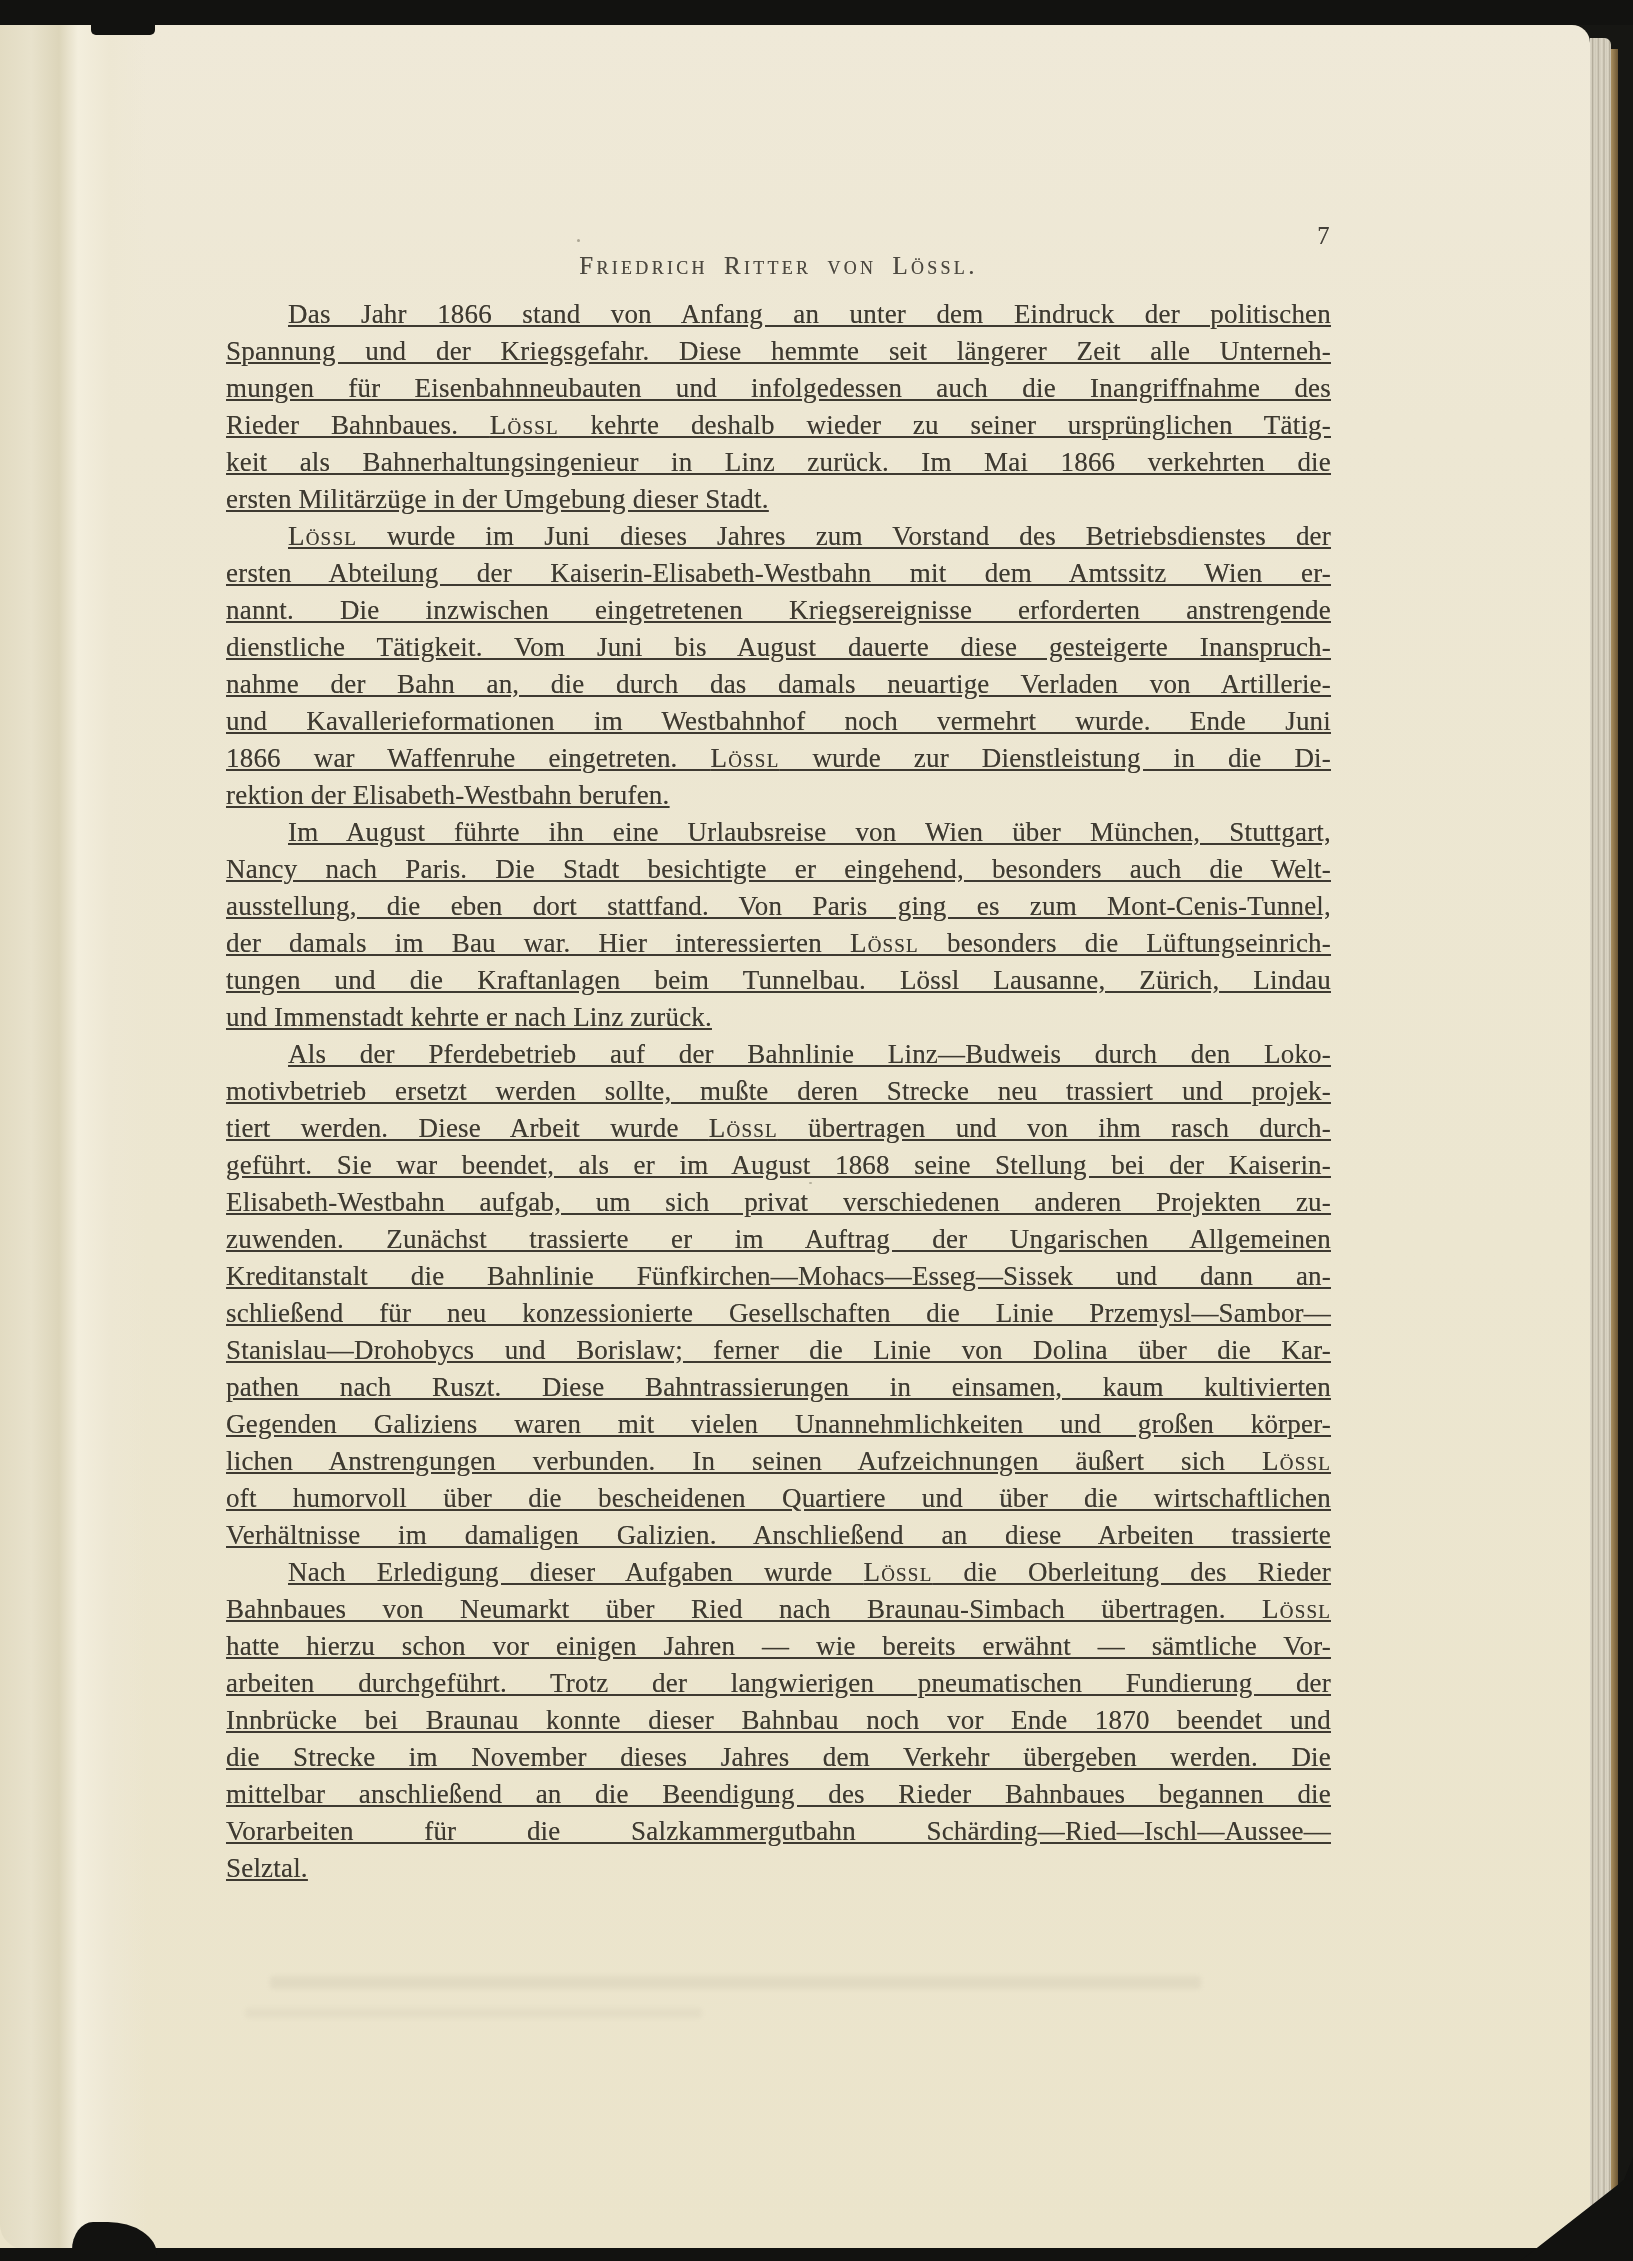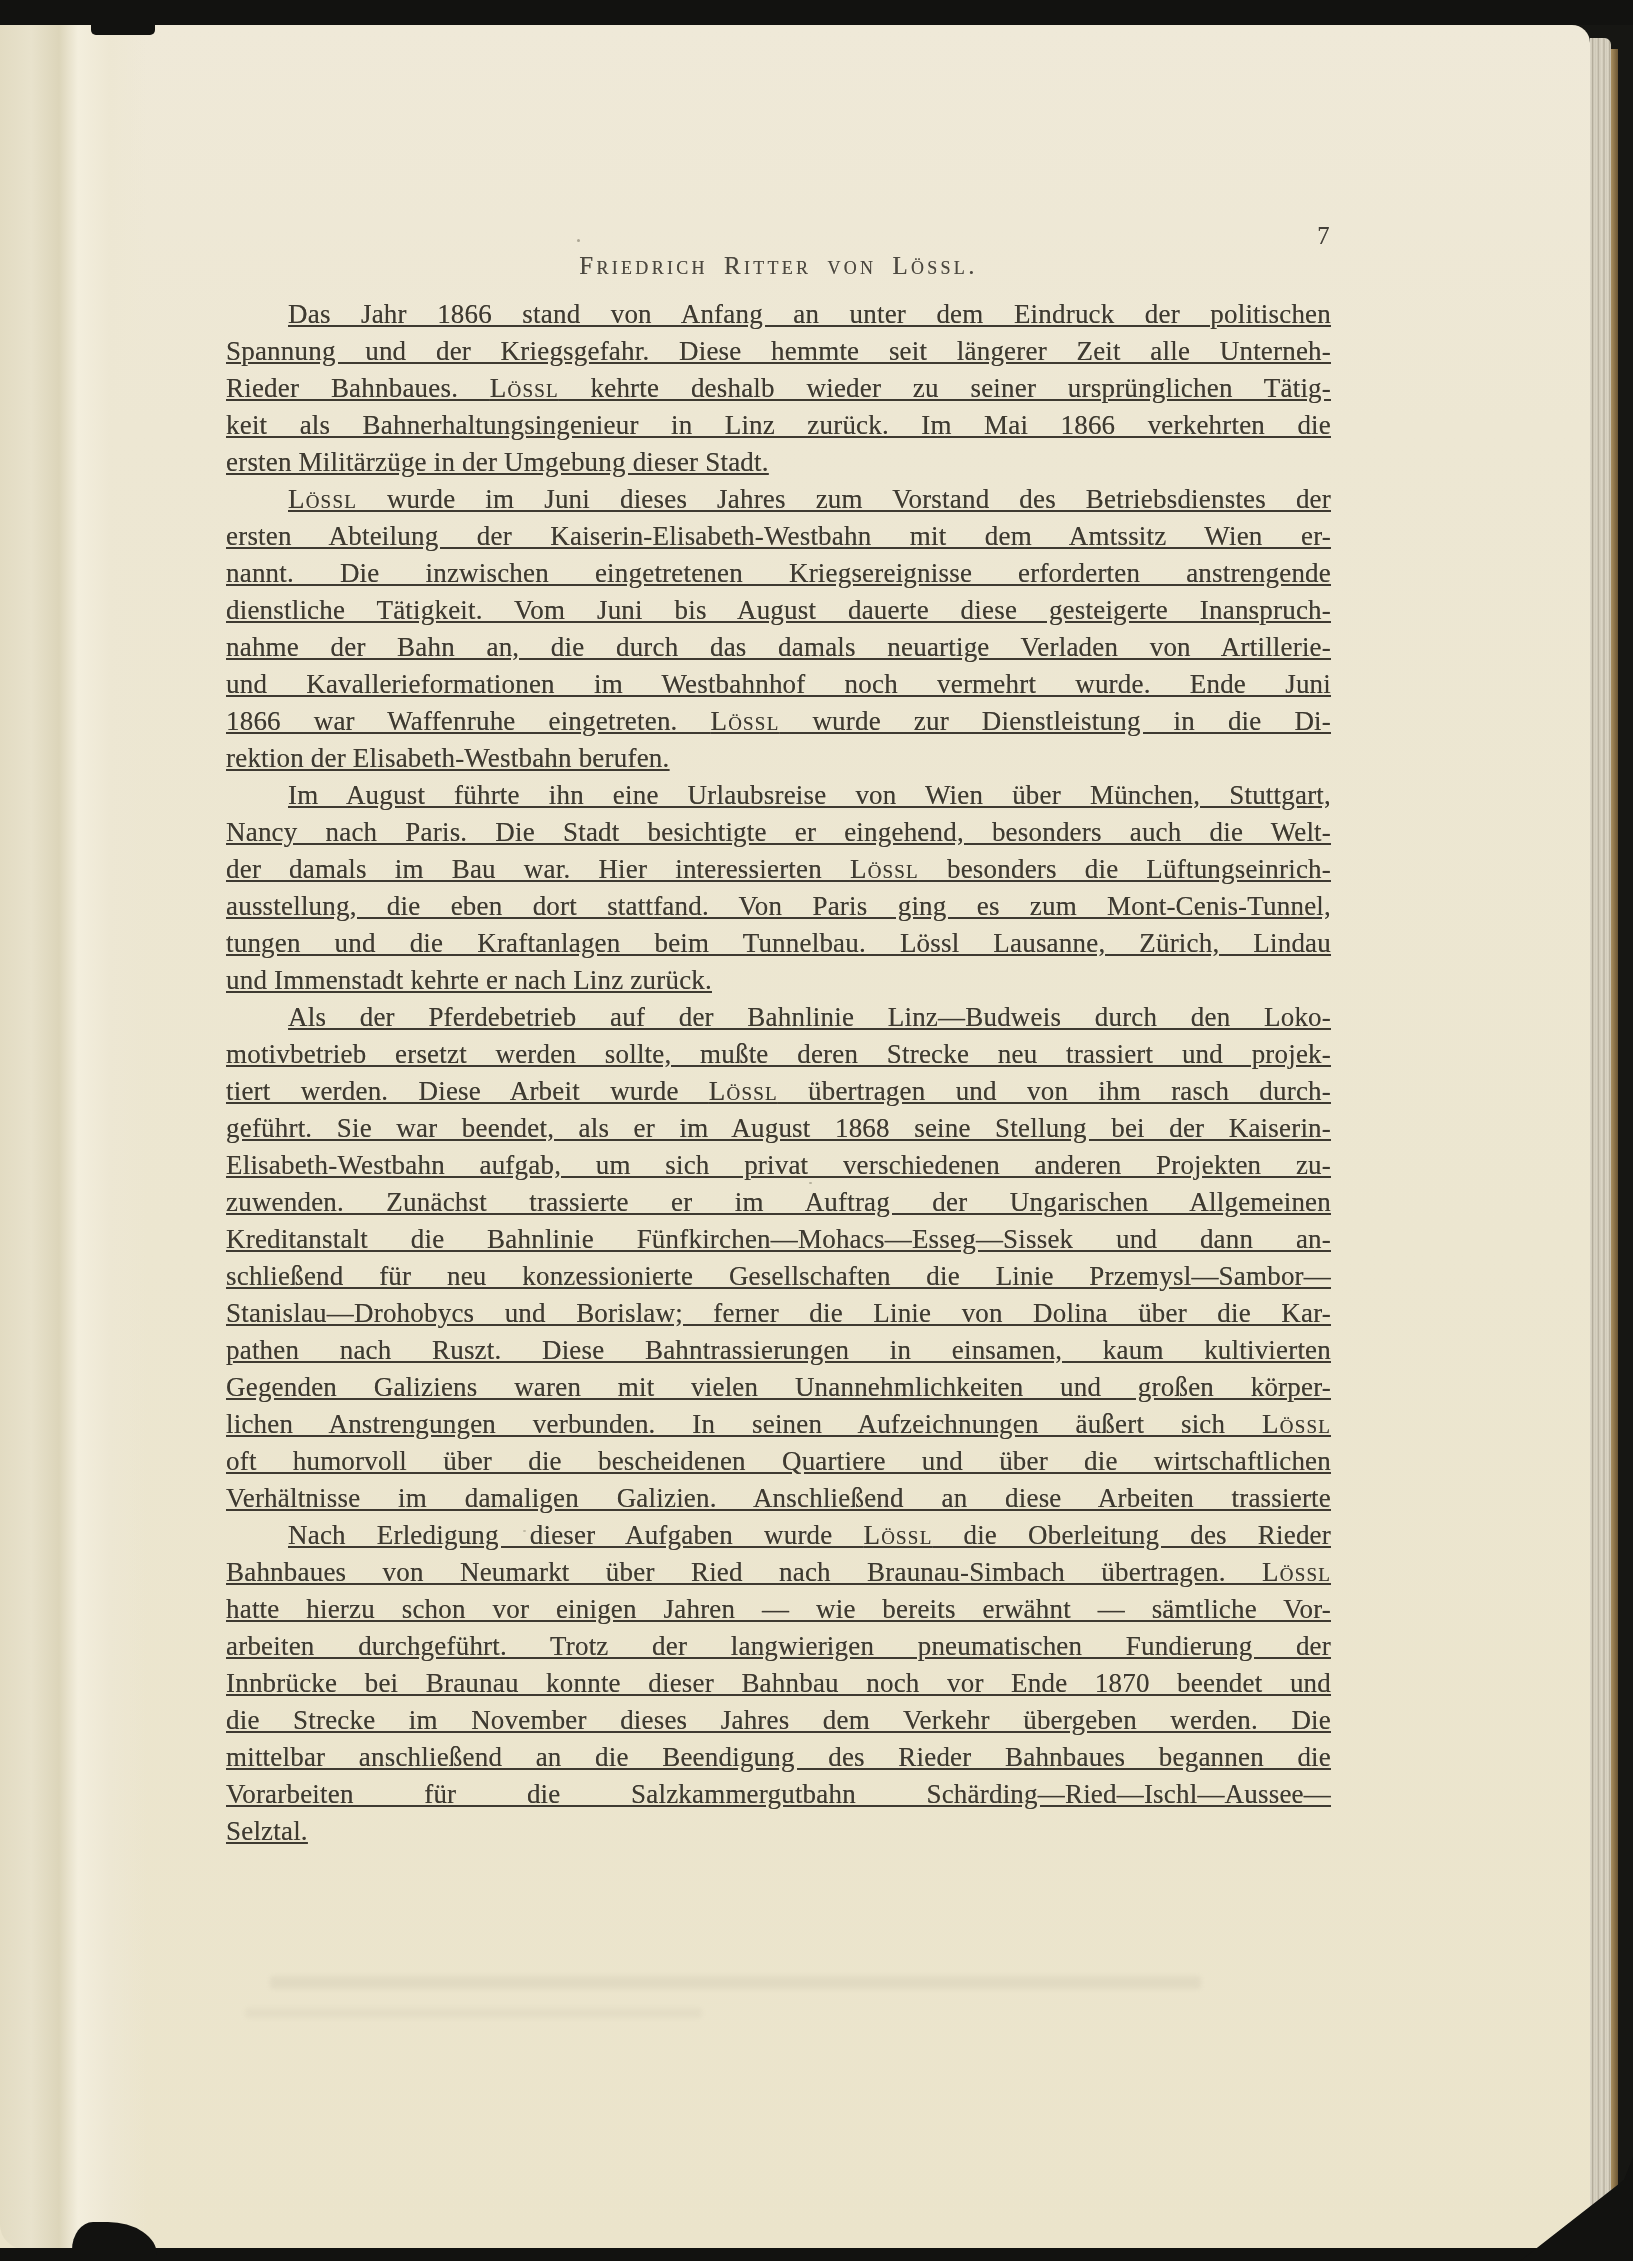--- a/index.html
+++ b/index.html
@@ -102,37 +102,38 @@
 
   <div class="header-row">
     <span class="header-title">Friedrich Ritter von Lössl.</span>
     <span class="page-number">7</span>
   </div>
 
   <div class="text-block">
 
     <div class="ln indent">Das Jahr 1866 stand von Anfang an unter dem Eindruck der politischen</div>
     <div class="ln">Spannung und der Kriegsgefahr. Diese hemmte seit längerer Zeit alle Unterneh-</div>
+    <div class="ln">mungen für Eisenbahnneubauten und infolgedessen auch die Inangriffnahme des</div>
     <div class="ln">Rieder Bahnbaues. <span class="sc">Lössl</span> kehrte deshalb wieder zu seiner ursprünglichen Tätig-</div>
     <div class="ln">keit als Bahnerhaltungsingenieur in Linz zurück. Im Mai 1866 verkehrten die</div>
     <div class="ln last">ersten Militärzüge in der Umgebung dieser Stadt.</div>
 
     <div class="ln indent"><span class="sc">Lössl</span> wurde im Juni dieses Jahres zum Vorstand des Betriebsdienstes der</div>
     <div class="ln">ersten Abteilung der Kaiserin-Elisabeth-Westbahn mit dem Amtssitz Wien er-</div>
     <div class="ln">nannt. Die inzwischen eingetretenen Kriegsereignisse erforderten anstrengende</div>
     <div class="ln">dienstliche Tätigkeit. Vom Juni bis August dauerte diese gesteigerte Inanspruch-</div>
     <div class="ln">nahme der Bahn an, die durch das damals neuartige Verladen von Artillerie-</div>
     <div class="ln">und Kavallerieformationen im Westbahnhof noch vermehrt wurde. Ende Juni</div>
     <div class="ln">1866 war Waffenruhe eingetreten. <span class="sc">Lössl</span> wurde zur Dienstleistung in die Di-</div>
     <div class="ln last">rektion der Elisabeth-Westbahn berufen.</div>
 
     <div class="ln indent">Im August führte ihn eine Urlaubsreise von Wien über München, Stuttgart,</div>
     <div class="ln">Nancy nach Paris. Die Stadt besichtigte er eingehend, besonders auch die Welt-</div>
+    <div class="ln">ausstellung, die eben dort stattfand. Von Paris ging es zum Mont-Cenis-Tunnel,</div>
     <div class="ln">der damals im Bau war. Hier interessierten <span class="sc">Lössl</span> besonders die Lüftungseinrich-</div>
-    <div class="ln">ausstellung, die eben dort stattfand. Von Paris ging es zum Mont-Cenis-Tunnel,</div>
     <div class="ln">tungen und die Kraftanlagen beim Tunnelbau. Lössl Lausanne, Zürich, Lindau</div>
     <div class="ln last">und Immenstadt kehrte er nach Linz zurück.</div>
 
     <div class="ln indent">Als der Pferdebetrieb auf der Bahnlinie Linz—Budweis durch den Loko-</div>
     <div class="ln">motivbetrieb ersetzt werden sollte, mußte deren Strecke neu trassiert und projek-</div>
     <div class="ln">tiert werden. Diese Arbeit wurde <span class="sc">Lössl</span> übertragen und von ihm rasch durch-</div>
     <div class="ln">geführt. Sie war beendet, als er im August 1868 seine Stellung bei der Kaiserin-</div>
     <div class="ln">Elisabeth-Westbahn aufgab, um sich privat verschiedenen anderen Projekten zu-</div>
     <div class="ln">zuwenden. Zunächst trassierte er im Auftrag der Ungarischen Allgemeinen</div>
     <div class="ln">Kreditanstalt die Bahnlinie Fünfkirchen—Mohacs—Esseg—Sissek und dann an-</div>

